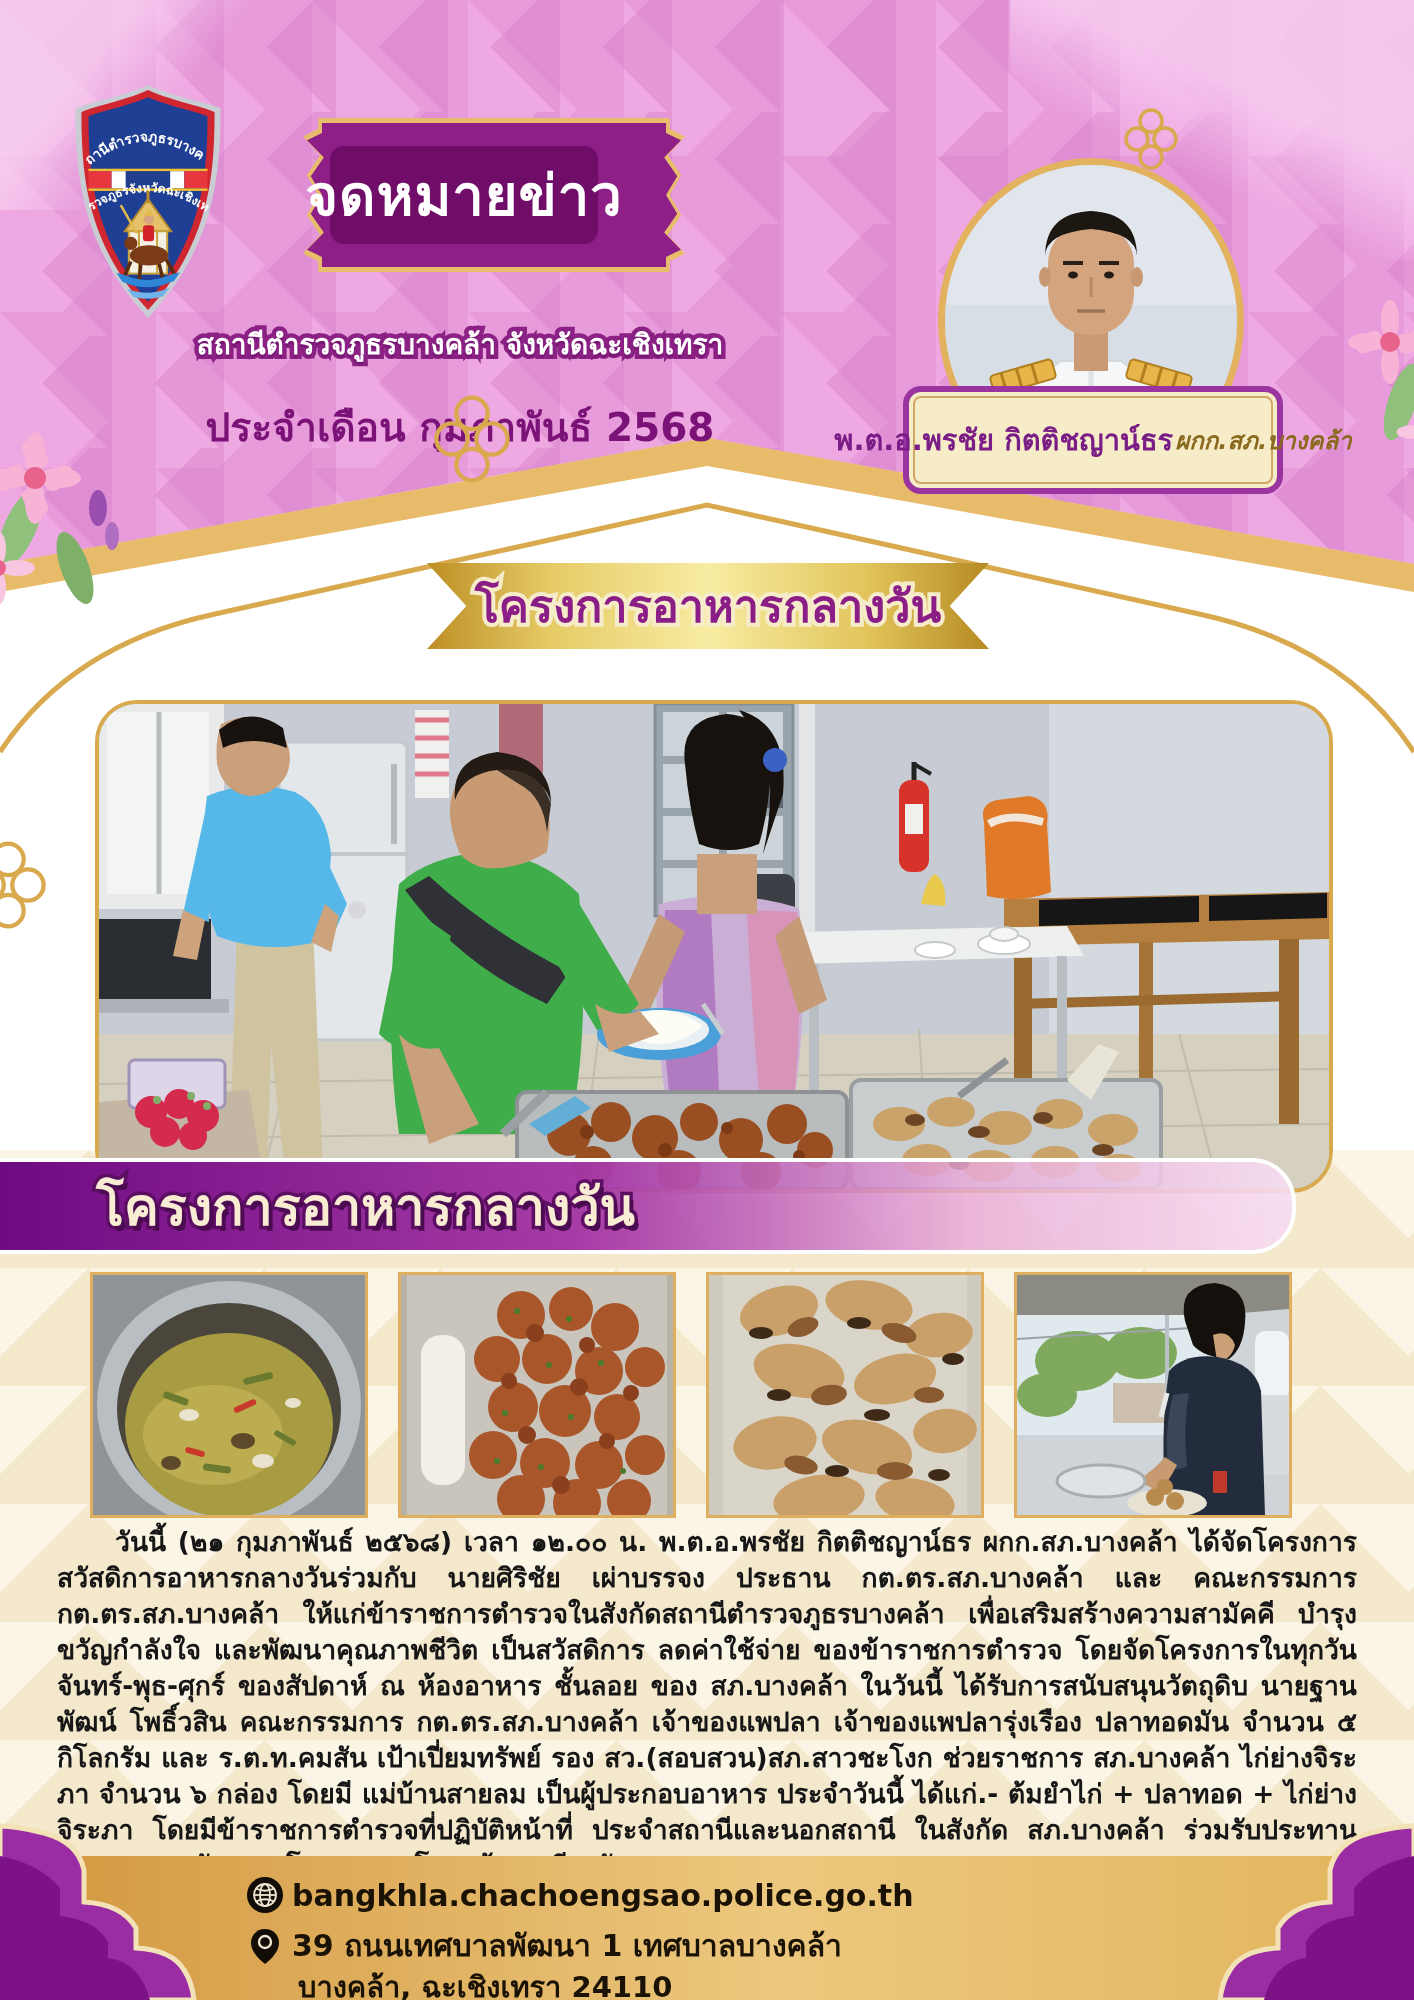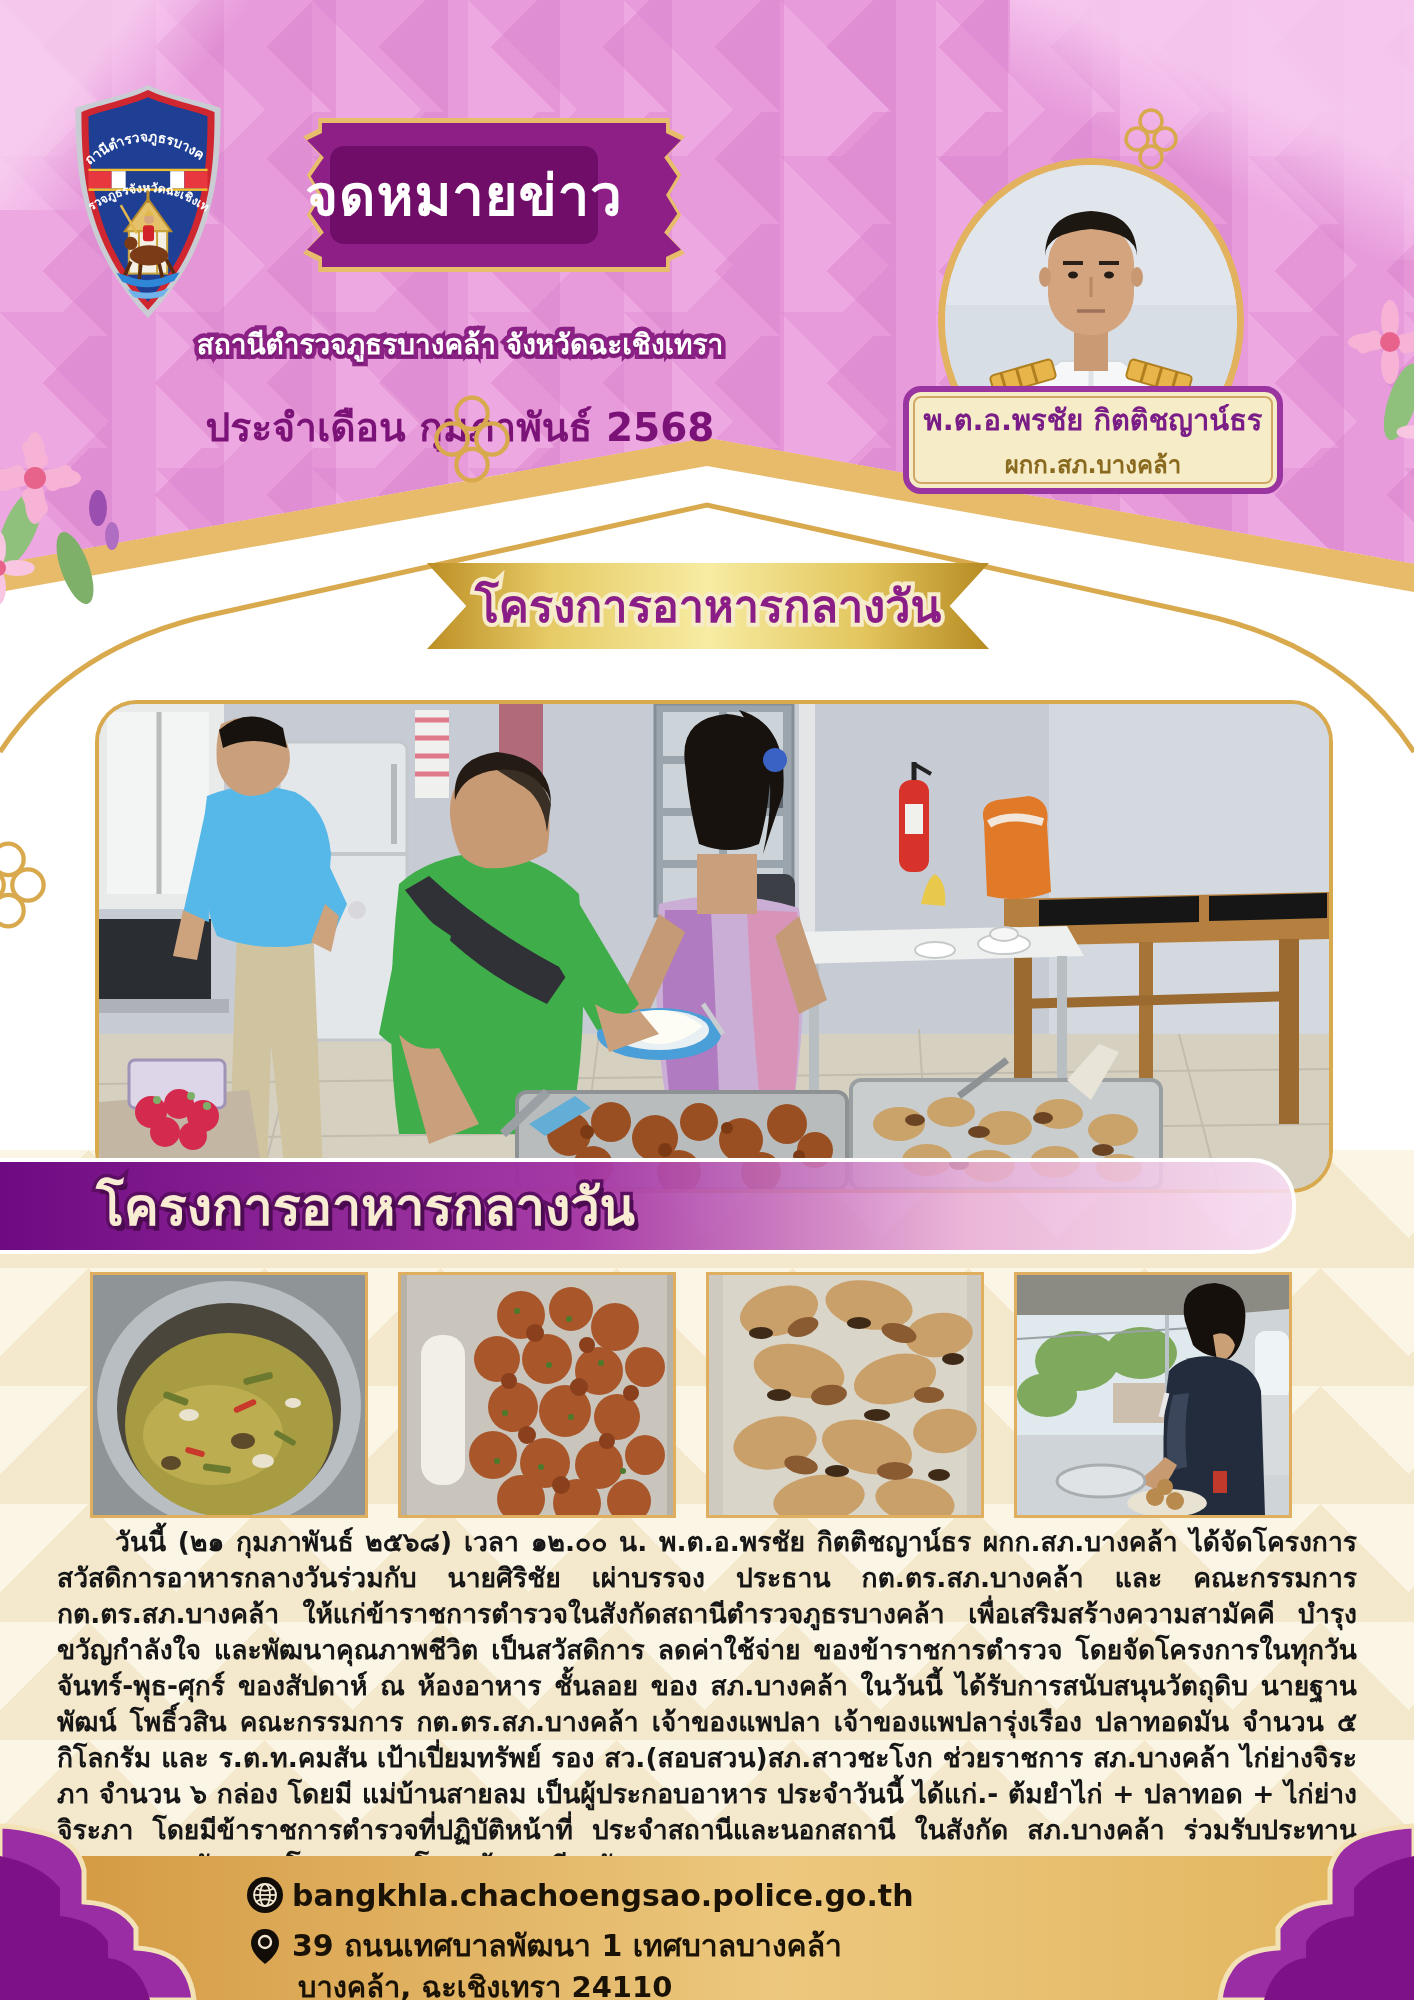--- a/index.html
+++ b/index.html
@@ -37,23 +37,23 @@
     text-shadow:0 3px 0 rgba(90,10,85,.35);white-space:nowrap;}
   .hdr-period{left:20px;top:396px;width:880px;text-align:center;font-size:39px;font-weight:700;
     color:#7b1277;white-space:nowrap;}
 
   
   .portrait{left:938px;top:158px;width:292px;height:312px;border-radius:50%;
     border:7px solid #e3b25e;overflow:hidden;background:#d8dee5;}
   .nameplate{left:903px;top:386px;width:368px;height:96px;background:#f6edc8;
     border:6px solid #9a34a0;border-radius:18px;
     box-shadow:inset 0 0 0 4px #f6edc8, inset 0 0 0 6px #cfa865;
-    display:flex;flex-direction:column;align-items:center;justify-content:center;gap:2px;}
+    display:flex;align-items:center;justify-content:center;gap:2px;}
   .nameplate .nm{font-size:29px;font-weight:700;color:#7a1d86;white-space:nowrap;}
-  .nameplate .tt{font-size:24px;font-weight:700;color:#8a6a1f;white-space:nowrap;}
+  .nameplate .tt{font-size:24px;font-weight:700;color:#8a6a1f;white-space:nowrap;font-style:italic;}
 
   
   .ribbon{left:427px;top:563px;width:562px;height:86px;
     background:linear-gradient(90deg,#bd8f25,#e6cb66 22%,#f7eca2 50%,#e2c55c 78%,#b68a22);
     clip-path:polygon(0 0,100% 0,93% 50%,100% 100%,0 100%,7% 50%);
     display:flex;align-items:center;justify-content:center;}
   .ribbon-title{font-size:45px;font-weight:700;color:#8b1d86;
     -webkit-text-stroke:8px #f7ecca;paint-order:stroke fill;white-space:nowrap;}
 
   

